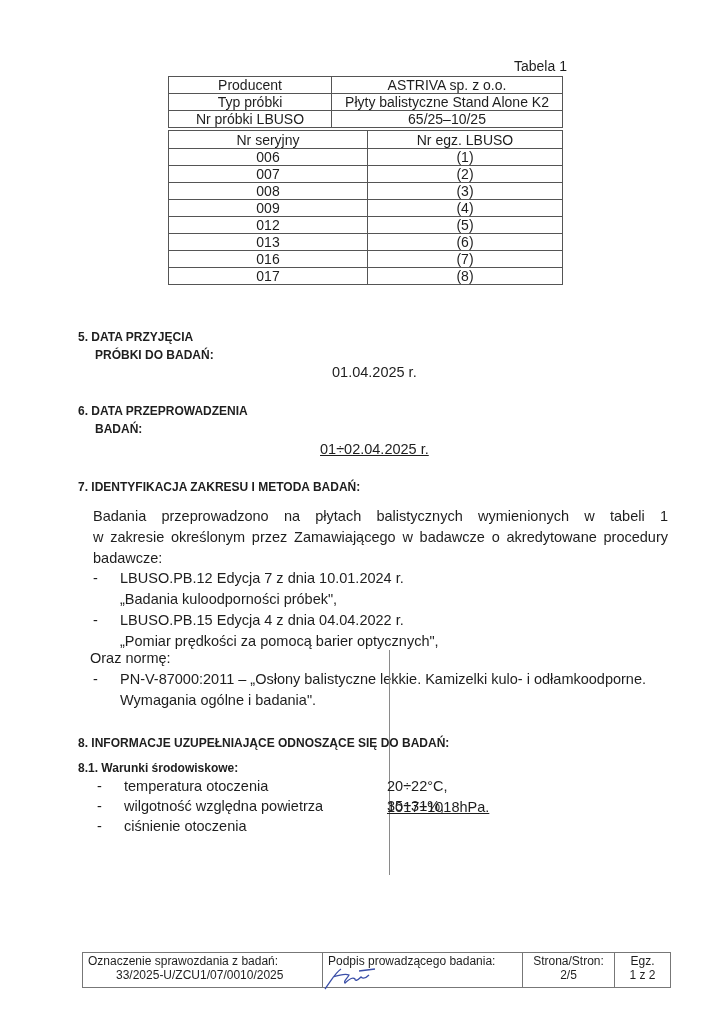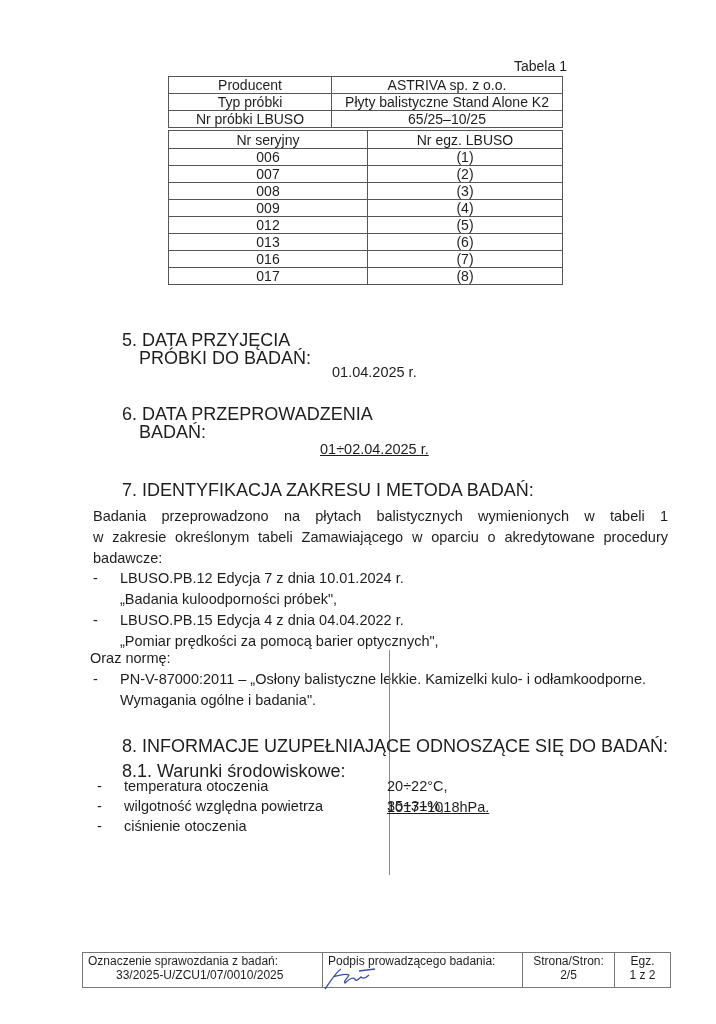--- a/index.html
+++ b/index.html
@@ -10,21 +10,21 @@
   
   .tab-caption { left:514px; top:58px; font-size:14px; }
   table.t1 { border-collapse:collapse; position:absolute; left:168px; width:395px; font-size:14px; }
   table.t1 td { border:1px solid #555; text-align:center; padding:0; height:16px; line-height:16px; }
   .t1a { top:76px; }
   .t1a td.c1 { width:162px; }
   .t1b { top:130px; }
   .t1b td.c1 { width:198px; }
   .t1b tr.hdr td { height:17px; }
 
-  .h { font-weight:normal; font-size:18px;margin-left:44px; }
+  .h { font-weight:bold; font-size:12px; }
   .txt { font-size:14.5px; }
   .p { font-size:14.5px; line-height:21px; }
   .justify { text-align:justify; text-align-last:justify; }
   .dash { display:inline-block; width:50px; }
 
   .vline { position:absolute; left:389px; top:650px; width:1px; height:225px; background:#8a8a8a; }
 
   
   .footer { position:absolute; left:82px; top:952px; width:587px; height:34px; border:1px solid #777; display:flex; font-size:12px; line-height:14px; }
   .footer .cell { border-right:1px solid #777; padding:1px 5px; box-sizing:border-box; }
@@ -100,21 +100,21 @@
 <div class="abs h" style="left:78px; top:330px;">5. DATA PRZYJĘCIA</div>
 <div class="abs h" style="left:95px; top:348px;">PRÓBKI DO BADAŃ:</div>
 <div class="abs txt" style="left:332px; top:364px;">01.04.2025 r.</div>
 
 <div class="abs h" style="left:78px; top:404px;">6. DATA PRZEPROWADZENIA</div>
 <div class="abs h" style="left:95px; top:422px;text-align:center;">BADAŃ:</div>
 <div class="abs txt" style="left:320px; top:441px;text-decoration:underline;">01÷02.04.2025 r.</div>
 
 <div class="abs h" style="left:78px; top:480px;">7. IDENTYFIKACJA  ZAKRESU I METODA BADAŃ:</div>
 <div class="abs p justify" style="left:93px; top:506px; width:575px;">Badania przeprowadzono na płytach balistycznych wymienionych w tabeli 1</div>
-<div class="abs p justify" style="left:93px; top:527px; width:575px;">w zakresie określonym tabeli Zamawiającego w oparciu o akredytowane procedury</div>
+<div class="abs p justify" style="left:93px; top:527px; width:575px;">w zakresie określonym przez Zamawiającego w badawcze o akredytowane procedury</div>
 <div class="abs p" style="left:93px; top:548px;">badawcze:</div>
 
 <div class="abs p" style="left:93px; top:568px;">
   <span class="dash" style="width:27px;">-</span><span>LBUSO.PB.12 Edycja 7 z dnia 10.01.2024 r.</span>
 </div>
 <div class="abs p" style="left:120px; top:589px;">„Badania kuloodporności próbek",</div>
 
 <div class="abs p" style="left:93px; top:610px;">
   <span class="dash" style="width:27px;">-</span><span>LBUSO.PB.15 Edycja 4 z dnia 04.04.2022 r.</span>
 </div>

